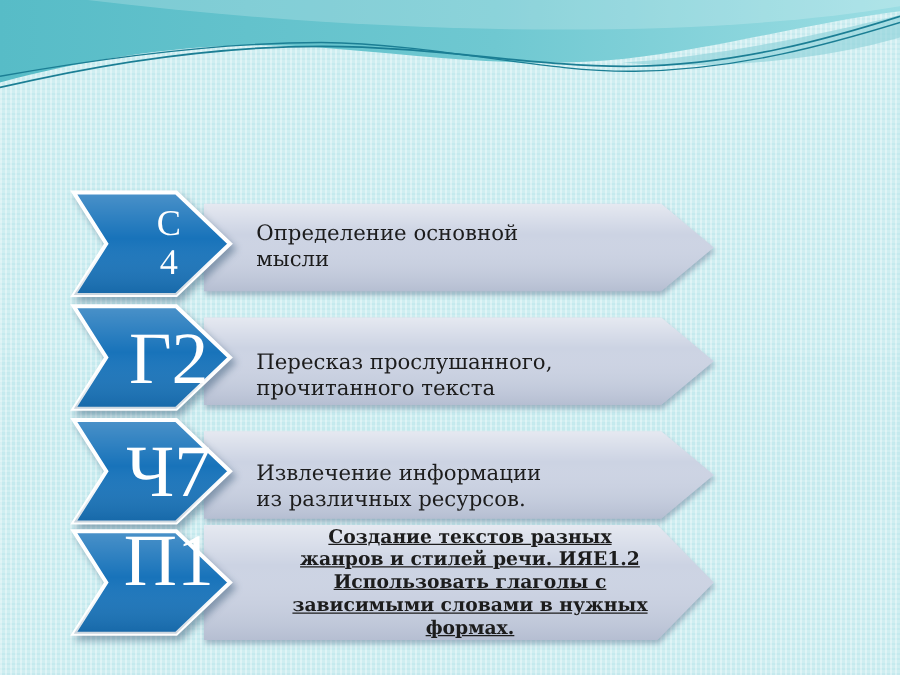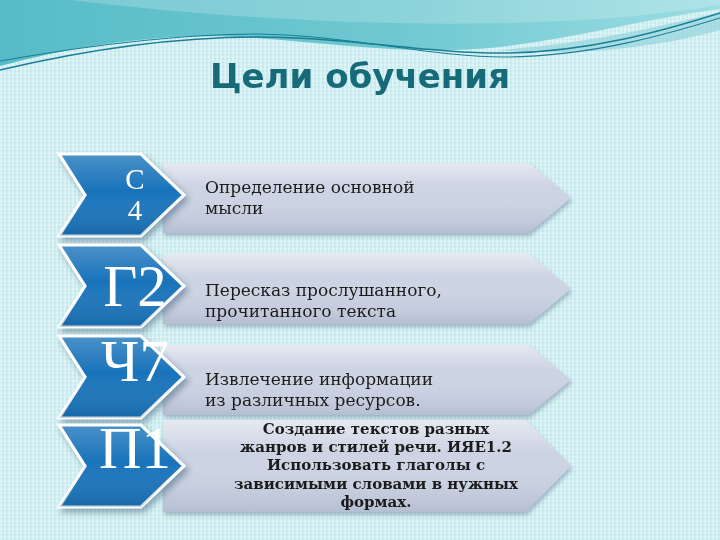--- a/index.html
+++ b/index.html
@@ -22,21 +22,21 @@
   .row{position:absolute;left:0;top:0;width:720px;height:0;}
   .bar-svg{position:absolute;filter:drop-shadow(1px 3px 2px rgba(90,110,140,.45));}
   .arrow-svg{position:absolute;filter:drop-shadow(3px 4px 3px rgba(45,80,110,.45));}
   .bar-text{
     position:absolute;display:flex;align-items:center;
     font-size:17px;line-height:1.22;color:#1c1c1c;
     white-space:pre-line;
   }
   .bar-text.centered{
     justify-content:center;text-align:center;
-    font-size:15px;font-weight:bold;line-height:1.22;
+    font-size:15px;font-weight:bold;line-height:1.22;text-decoration:underline;
   }
   .arrow-label{
     position:absolute;display:flex;align-items:center;justify-content:center;
     color:#ffffff;text-align:center;white-space:pre-line;
     font-family:"Liberation Serif", serif;
   }
   .arrow-label.two-line{font-size:29px;line-height:1.06;}
   .arrow-label.one-line{font-size:59px;line-height:1;}
 </style>
 </head>
@@ -62,21 +62,20 @@
         <stop offset="1" stop-color="#5a6a8c" stop-opacity="0.20"></stop>
       </linearGradient>
     </defs>
     <path d="M0,0 H720 V9 C648,18 578,38 500,47 C418,56 336,44 256,38 C168,31 78,45 0,66 Z" fill="url(#gBand)"></path>
     <path d="M70,0 H720 V5 C555,33 300,28 70,0 Z" fill="#ffffff" opacity="0.20"></path>
     <path d="M720,12 C655,28 575,45 498,50 C575,57 662,47 720,30 Z" fill="#8fd3da" opacity="0.65"></path>
     <path fill="none" stroke-width="1.4" d="M0,70 C85,50 172,37 258,37 C348,37 430,54 506,53 C590,52 666,30 720,13" stroke="#1b7e94"></path>
     <path fill="none" stroke-width="1.1" d="M0,61 C85,46 174,34 257,34 C350,35 434,58 508,57 C592,56 668,34 720,18" stroke="#1b7e94"></path>
   </svg>
 
-  <div class="slide-title">Цели обучения</div>
 
   <div class="row">
     <svg class="bar-svg" style="left:163px;top:158px" width="412" height="80" viewBox="0 0 412 80">
       <path d="M0,5 H366 L408,40 L366,75 H0 Z" fill="#ccd3e3"></path>
       <path d="M0,5 H366 L408,40 L366,75 H0 Z" fill="url(#gSheenBar)"></path>
     </svg>
     <div class="bar-text" style="left:205px;top:163px;width:330px;height:70px">Определение основной
 мысли</div>
     <svg class="arrow-svg" style="left:56px;top:150px" width="132" height="90" viewBox="0 0 132 90">
       <path d="M3,4 H85 L128,45 L85,86 H3 L29,45 Z" stroke-width="3.2" stroke-linejoin="miter" stroke="#ffffff" fill="#1873ba"></path>
@@ -104,21 +103,21 @@
     <svg class="bar-svg" style="left:163px;top:340px" width="412" height="80" viewBox="0 0 412 80">
       <path d="M0,5 H366 L408,40 L366,75 H0 Z" fill="#ccd3e3"></path>
       <path d="M0,5 H366 L408,40 L366,75 H0 Z" fill="url(#gSheenBar)"></path>
     </svg>
     <div class="bar-text" style="left:205px;top:355px;width:330px;height:70px">Извлечение информации
 из различных ресурсов.</div>
     <svg class="arrow-svg" style="left:56px;top:332px" width="132" height="90" viewBox="0 0 132 90">
       <path d="M3,4 H85 L128,45 L85,86 H3 L29,45 Z" stroke-width="3.2" stroke-linejoin="miter" stroke="#ffffff" fill="#1873ba"></path>
       <path d="M3,4 H85 L128,45 L85,86 H3 L29,45 Z" fill="url(#gSheenArrow)"></path>
     </svg>
-    <div class="arrow-label one-line" style="left:85px;top:320px;width:100px;height:82px">Ч7</div>
+    <div class="arrow-label one-line" style="left:85px;top:336px;width:100px;height:82px">Ч7</div>
   </div>
 
   <div class="row">
     <svg class="bar-svg" style="left:163px;top:416px" width="412" height="100" viewBox="0 0 412 100">
       <path d="M0,4 H363 L408,50 L363,96 H0 Z" fill="#ccd3e3"></path>
       <path d="M0,4 H363 L408,50 L363,96 H0 Z" fill="url(#gSheenBar)"></path>
     </svg>
     <div class="bar-text centered" style="left:193px;top:417px;width:366px;height:97px">Создание  текстов разных
 жанров  и  стилей  речи. ИЯЕ1.2
 Использовать  глаголы  с

